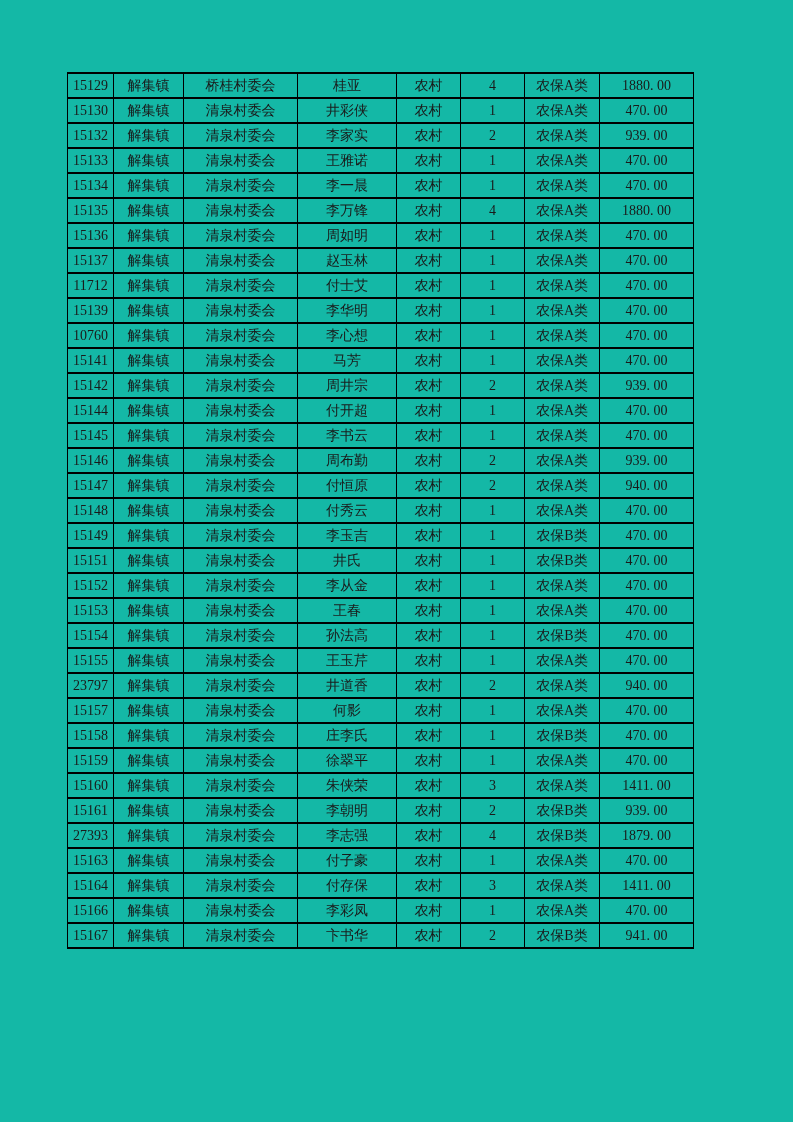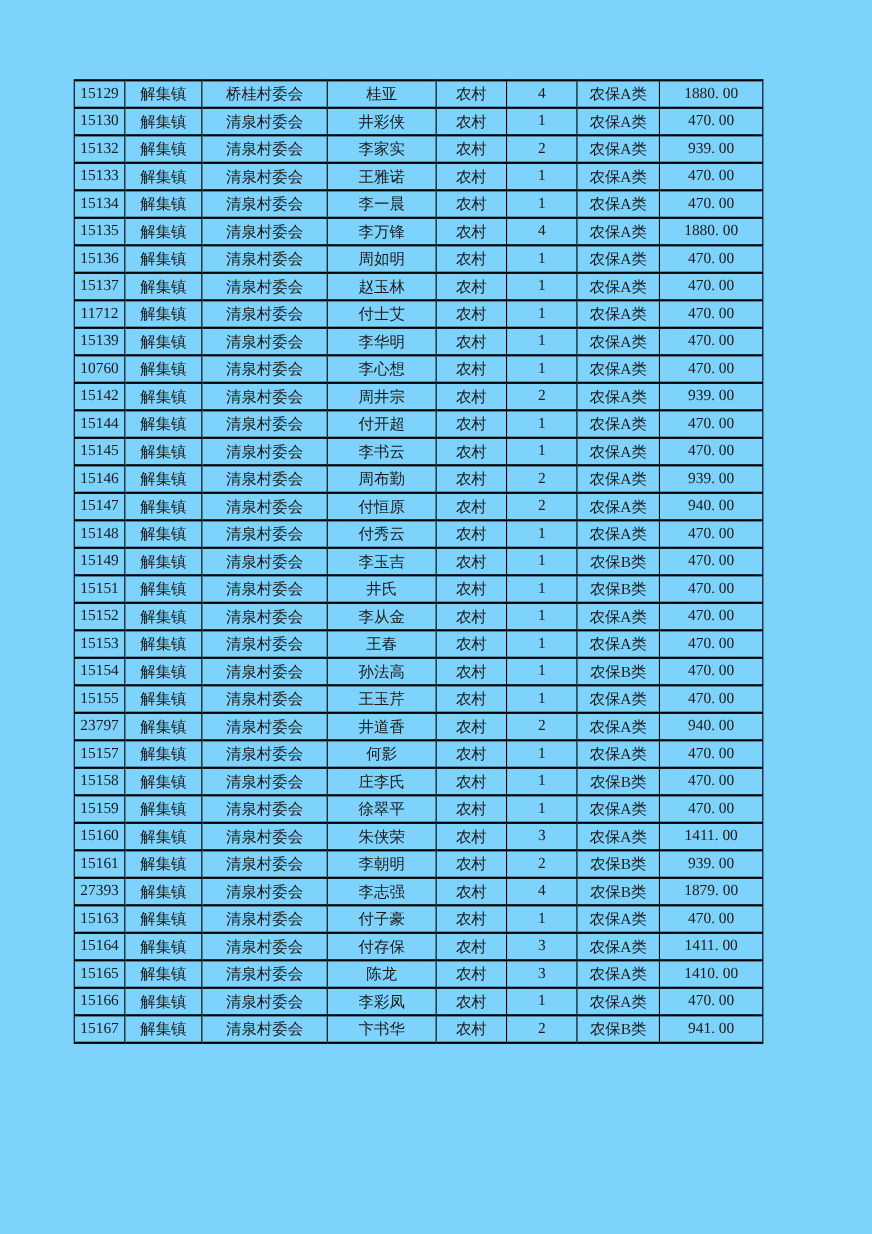--- a/index.html
+++ b/index.html
@@ -4,21 +4,21 @@
 <style>
   html, body {
     margin: 0;
     padding: 0;
     background: #ffffff;
   }
   .page {
     position: relative;
     width: 793px;
     height: 1122px;
-    background: #7dd3fc;
+    background: #14b8a6;
     overflow: hidden;
     font-family: "Liberation Serif", "DejaVu Serif", serif;
   }
   table.roster {
     position: absolute;
     left: 67px;
     top: 72px;
     width: 626px;
     border-collapse: collapse;
     table-layout: fixed;
@@ -166,20 +166,30 @@
           <td>10760</td>
           <td>解集镇</td>
           <td>清泉村委会</td>
           <td>李心想</td>
           <td>农村</td>
           <td>1</td>
           <td>农保A类</td>
           <td>470. 00</td>
         </tr>
         <tr>
+          <td>15141</td>
+          <td>解集镇</td>
+          <td>清泉村委会</td>
+          <td>马芳</td>
+          <td>农村</td>
+          <td>1</td>
+          <td>农保A类</td>
+          <td>470. 00</td>
+        </tr>
+        <tr>
           <td>15142</td>
           <td>解集镇</td>
           <td>清泉村委会</td>
           <td>周井宗</td>
           <td>农村</td>
           <td>2</td>
           <td>农保A类</td>
           <td>939. 00</td>
         </tr>
         <tr>
@@ -374,30 +384,20 @@
         </tr>
         <tr>
           <td>15164</td>
           <td>解集镇</td>
           <td>清泉村委会</td>
           <td>付存保</td>
           <td>农村</td>
           <td>3</td>
           <td>农保A类</td>
           <td>1411. 00</td>
-        </tr>
-        <tr>
-          <td>15165</td>
-          <td>解集镇</td>
-          <td>清泉村委会</td>
-          <td>陈龙</td>
-          <td>农村</td>
-          <td>3</td>
-          <td>农保A类</td>
-          <td>1410. 00</td>
         </tr>
         <tr>
           <td>15166</td>
           <td>解集镇</td>
           <td>清泉村委会</td>
           <td>李彩凤</td>
           <td>农村</td>
           <td>1</td>
           <td>农保A类</td>
           <td>470. 00</td>

